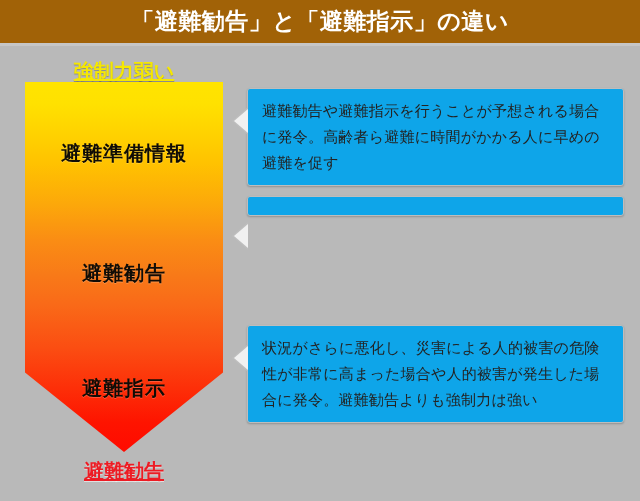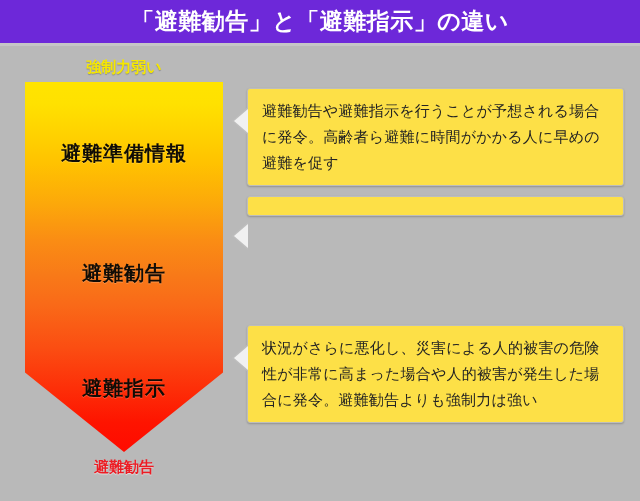--- a/index.html
+++ b/index.html
@@ -14,21 +14,21 @@
     overflow: hidden;
     position: relative;
   }
 
   
   .header {
     position: absolute;
     left: 0; top: 0;
     width: 640px;
     height: 43px;
-    background: #6d28d9;
+    background: #a16207;
     box-sizing: border-box;
   }
   .header-title {
     position: absolute;
     left: 0; top: 0;
     width: 640px;
     height: 43px;
     line-height: 43px;
     text-align: center;
     color: #ffffff;
@@ -88,42 +88,43 @@
   }
   .arrow-label.l1 { top: 58px; }
   .arrow-label.l2 { top: 178px; }
   .arrow-label.l3 { top: 293px; }
 
   .cap-label {
     position: absolute;
     width: 198px;
     left: 25px;
     text-align: center;
-    font-size: 15px;
+    font-size: 20px;
     font-weight: bold;
     white-space: nowrap;
+    text-decoration: underline;
   }
   .cap-top {
     top: 58px;
     color: #f6e800;
     text-shadow: 0 1px 1px rgba(0,0,0,0.25);
   }
   .cap-bottom {
     top: 458px;
     color: #ed1c24;
     text-shadow: 0 1px 1px rgba(255,255,255,0.55);
   }
 
   
   .callout {
     position: absolute;
     left: 247px;
     width: 377px;
     box-sizing: border-box;
-    background: #fde047;
+    background: #0ea5e9;
     border: 1px solid #bdbdbd;
     border-radius: 3px;
     box-shadow: 0 1px 2px rgba(0,0,0,0.22);
     padding: 9px 13px 9px 14px;
   }
   .callout-text {
     display: block;
     color: #232323;
     font-size: 15px;
     line-height: 26px;

